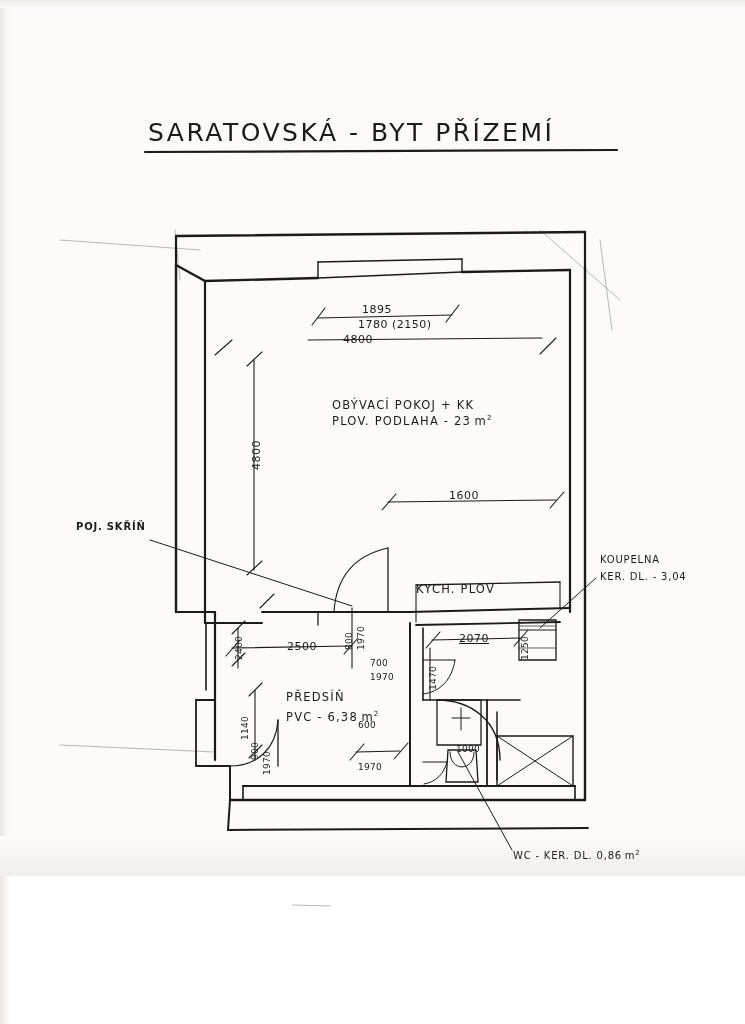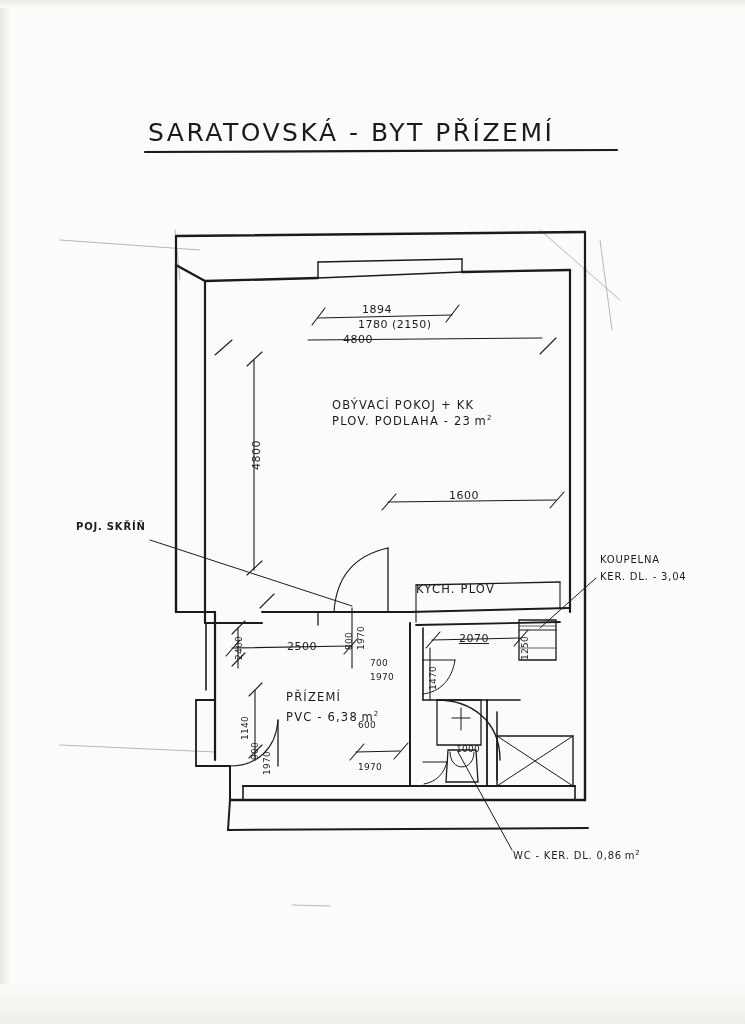--- a/index.html
+++ b/index.html
@@ -11,21 +11,21 @@
     width: 745px;
     height: 1024px;
     position: relative;
     font-family: "Liberation Sans", sans-serif;
     overflow: hidden;
   }
   #sheet {
     position: absolute;
     left: 0; top: 0;
     width: 745px;
-    height: 1024px;
+    height: 876px;
     background: #fcfbf9;
   }
   
   .paper-edge-left {
     position: absolute;
     left: 0; top: 0;
     width: 10px; height: 1024px;
     background: linear-gradient(to right, #e9e7e3, #fcfbf9);
   }
   .paper-edge-top {
@@ -225,35 +225,35 @@
 
   <div class="txt title" style="left:148px; top:118px;">SARATOVSKÁ - BYT PŘÍZEMÍ</div>
 
   <div class="txt lbl" style="left:332px; top:398px;">OBÝVACÍ POKOJ + KK</div>
   <div class="txt lbl" style="left:332px; top:414px;">
     <span>PLOV. PODLAHA - 23</span><span> m<span class="sup">2</span></span>
   </div>
 
   <div class="txt lbl" style="left:416px; top:582px;">KYCH. PLOV</div>
 
-  <div class="txt lbl" style="left:286px; top:690px;">PŘÍZEMÍ</div>
+  <div class="txt lbl" style="left:286px; top:690px;">PŘEDSÍŇ</div>
   <div class="txt lbl" style="left:286px; top:710px;">
     <span>PVC - 6,38</span><span> m<span class="sup">2</span></span>
   </div>
 
   <div class="txt lbl-sm" style="left:600px; top:554px;">KOUPELNA</div>
   <div class="txt lbl-sm" style="left:600px; top:571px;">KER. DL. - 3,04</div>
 
   <div class="txt lbl-sm" style="left:513px; top:849px;">
     <span>WC - KER. DL. 0,86</span><span> m<span class="sup">2</span></span>
   </div>
 
   <div class="txt lbl-sm" style="left:76px; top:521px;font-weight:bold;">POJ. SKŘÍŇ</div>
 
-  <div class="txt dim" style="left:362px; top:303px;">1894</div>
+  <div class="txt dim" style="left:362px; top:303px;">1895</div>
   <div class="txt dim" style="left:358px; top:318px;text-align:center;">1780 (2150)</div>
   <div class="txt dim" style="left:343px; top:333px;">4800</div>
 
   <div class="txt dim rot90" style="left:250px; top:470px;">4800</div>
 
   <div class="txt dim" style="left:449px; top:489px;">1600</div>
 
   <div class="txt dim" style="left:287px; top:640px;">2500</div>
 
   <div class="txt dim" style="left:459px; top:632px;text-decoration:underline;">2070</div>

